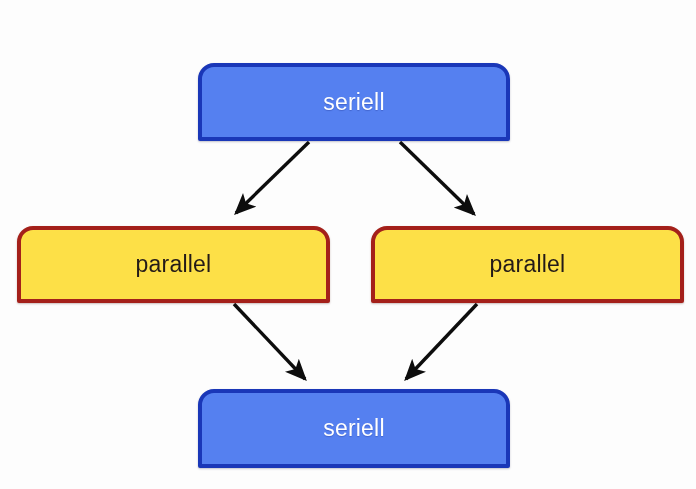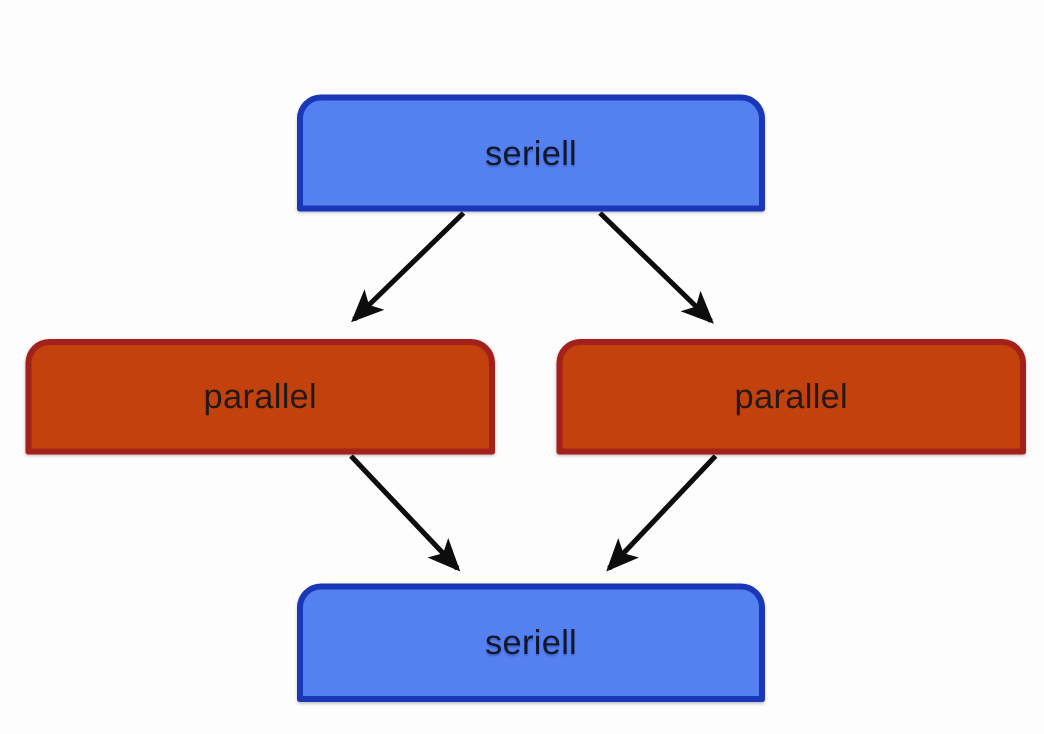--- a/index.html
+++ b/index.html
@@ -43,25 +43,25 @@
     line-height: 1;
     white-space: nowrap;
   }
   .node-serial {
     background: #5580f0;
     border-color: #1a37b8;
     border-width: 4px;
     box-shadow: 0 1px 2px rgba(60,60,90,0.30);
   }
   .node-serial .node-label {
-    color: #0f172a;
+    color: #ffffff;
     text-shadow: 0 1px 1px rgba(30,50,140,0.35);
   }
   .node-parallel {
-    background: #c2410c;
+    background: #fde047;
     border-color: #a4201a;
     border-width: 4px;
     box-shadow: 0 1px 2px rgba(90,40,35,0.30);
   }
   .node-parallel .node-label {
     color: #231a18;
   }
   #node-serial-top {
     left: 198px;
     top: 63px;

